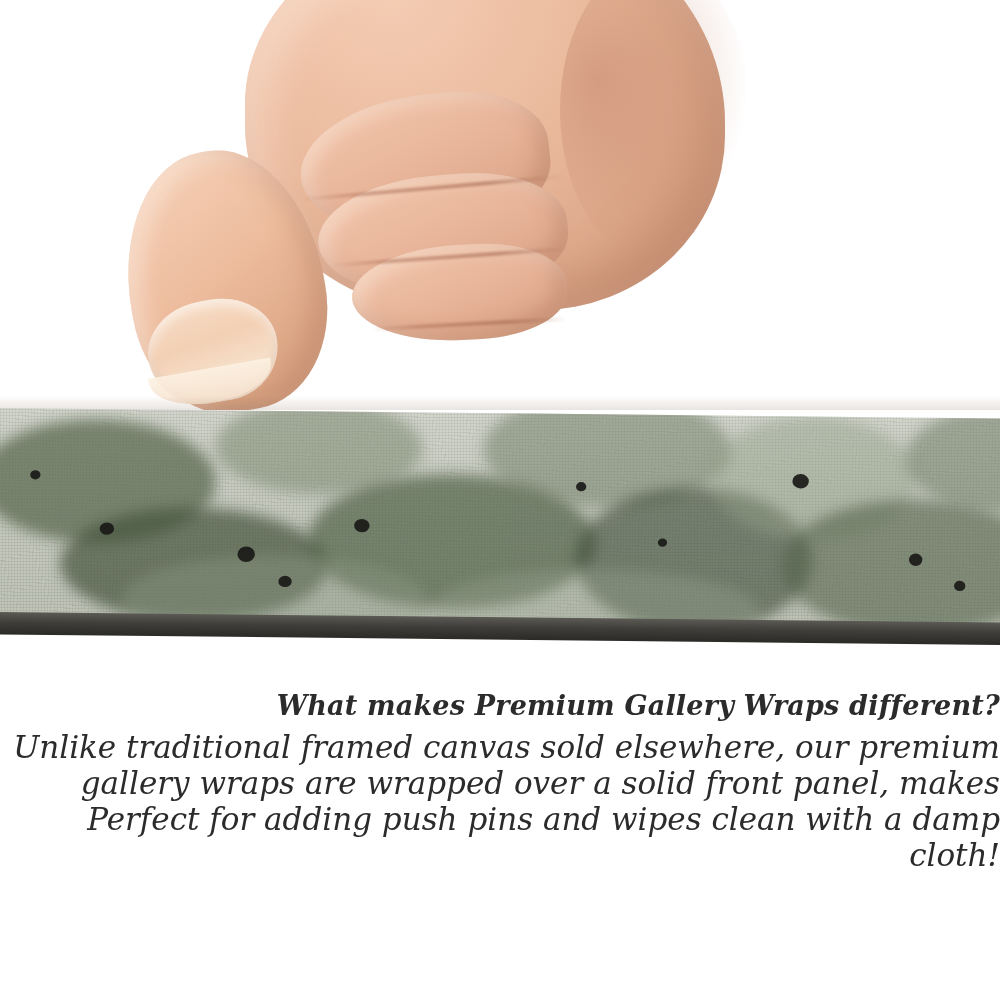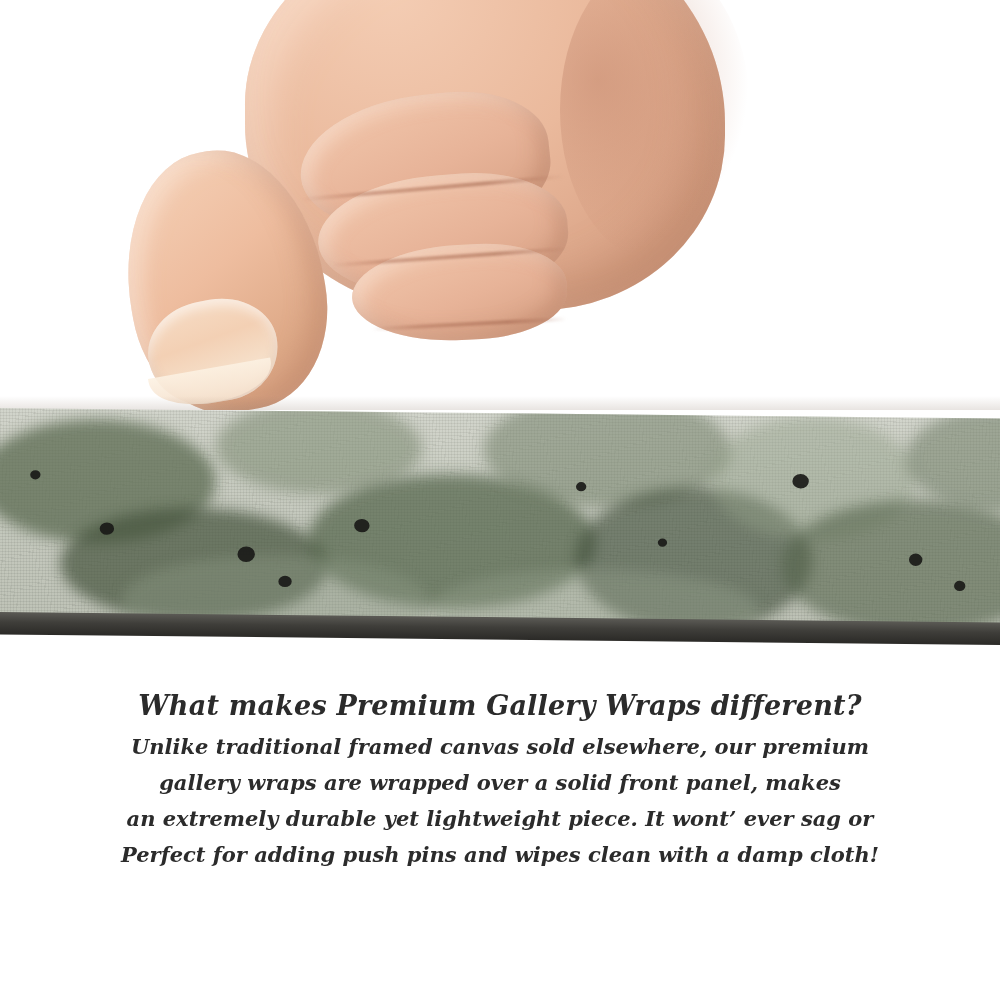--- a/index.html
+++ b/index.html
@@ -168,36 +168,36 @@
     transform: rotate(0.6deg) scale(1.02);
     transform-origin: left top;
   }
 
   
   .caption {
     position: absolute;
     left: 0;
     top: 690px;
     width: 1000px;
-    text-align: center;
+    text-align: right;
     color: #2b2b2b;
     font-family: "DejaVu Serif", serif;
     font-style: italic;
   }
   .caption h2 {
     margin: 0 0 8px 0;
     font-size: 27px;
     font-weight: 700;
     letter-spacing: .2px;
   }
   .caption p {
     margin: 0;
-    font-size: 21px;
+    font-size: 31px;
     line-height: 36px;
-    font-weight: 700;
+    font-weight: 400;
   }
   .caption .line { display: block; }
 </style>
 </head>
 <body>
 
 <div class="stage">
 
   <div class="hand-area">
     <div class="fist"></div>
@@ -238,18 +238,17 @@
     <div class="dot" style="left:640px;top:120px;width:9px;height:8px;"></div>
     <div class="dot" style="left:30px;top:60px;width:10px;height:9px;"></div>
   </div>
   <div class="strip-bottom"></div>
 
   <div class="caption">
     <h2>What makes Premium Gallery Wraps different?</h2>
     <p>
       <span class="line">Unlike traditional framed canvas sold elsewhere, our premium</span>
       <span class="line">gallery wraps are wrapped over a solid front panel, makes</span>
-      <span class="line">an extremely durable yet lightweight piece. It wont’ ever sag or</span>
       <span class="line">Perfect for adding push pins and wipes clean with a damp cloth!</span>
     </p>
   </div>
 
 </div>
 
 </body></html>

